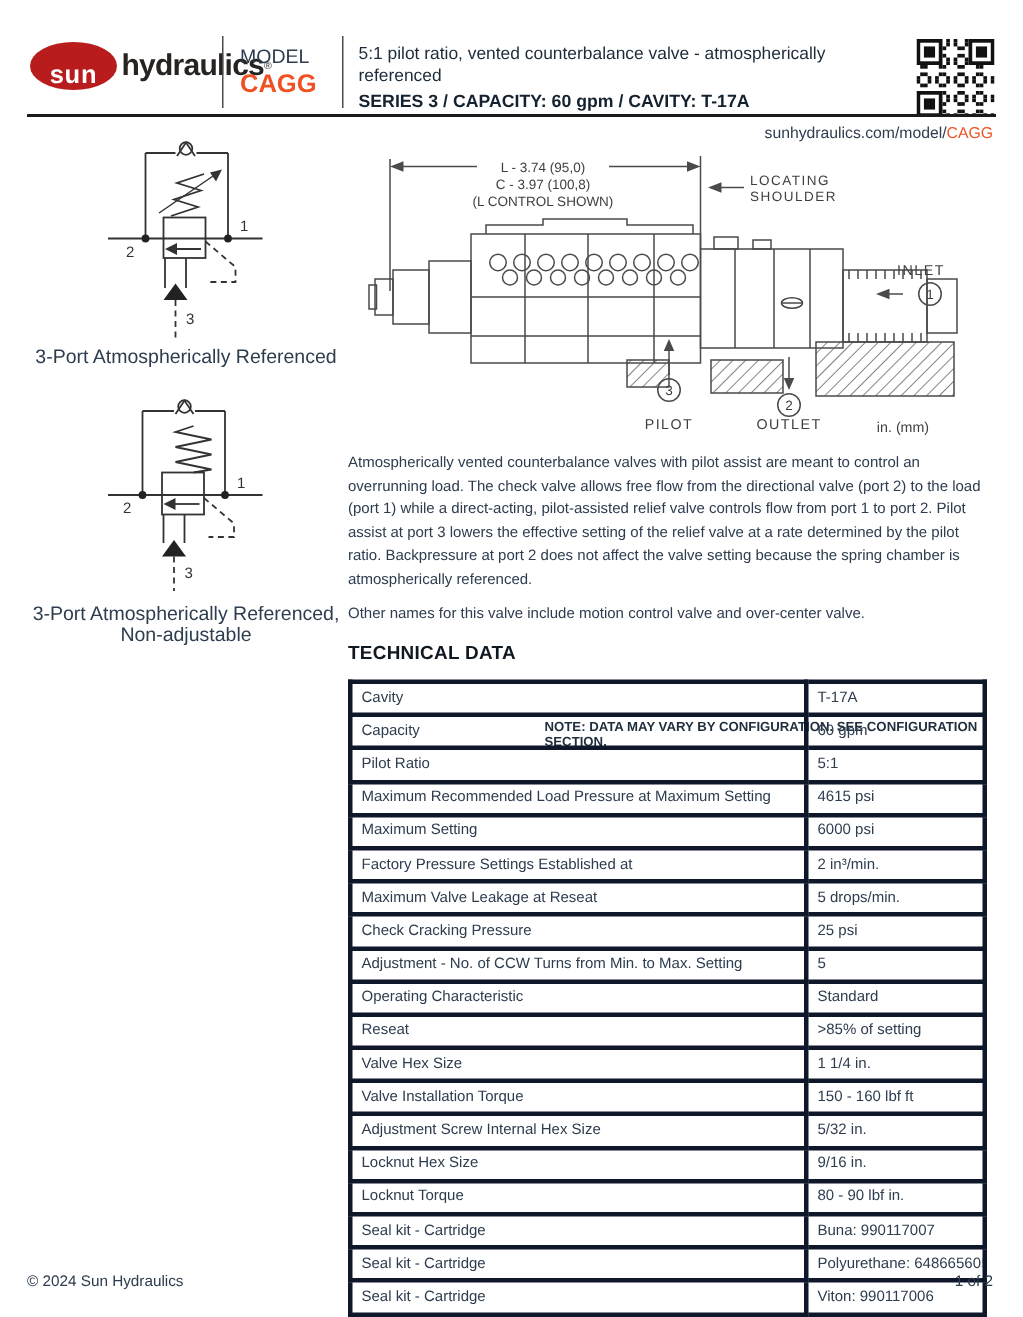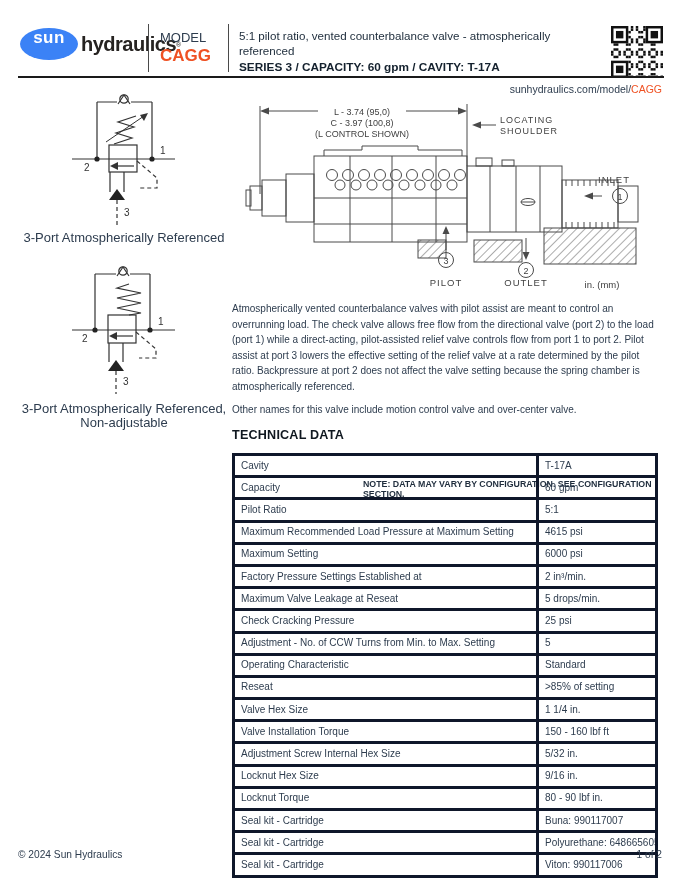--- a/index.html
+++ b/index.html
@@ -1,21 +1,21 @@
 <!DOCTYPE html>
 <html><head>
 <meta charset="utf-8">
 <style>
   html,body{margin:0;padding:0;background:#fff;}
   #page{position:relative;width:682px;height:878px;background:#ffffff;
         font-family:"Liberation Sans","DejaVu Sans",sans-serif;color:#2d3c4e;overflow:hidden;}
   .abs{position:absolute;}
   
-  .logo-oval{display:inline-flex;align-items:flex-start;justify-content:center;width:58px;height:32px;
-             background:#3b82f6;border-radius:50%;color:#fff;font-weight:bold;font-size:17px;letter-spacing:.5px;}
+  .logo-oval{display:inline-flex;align-items:flex-end;justify-content:center;width:58px;height:32px;
+             background:#b91c1c;border-radius:50%;color:#fff;font-weight:bold;font-size:17px;letter-spacing:.5px;}
   .logo-text{font-size:20px;font-weight:bold;color:#262321;letter-spacing:-.5px;margin-left:3px;}
   .logo-reg{font-size:7px;color:#262321;vertical-align:top;}
   .vdiv{width:1px;background:#4a4a4a;}
   .model-label{font-size:13px;color:#2d3c4e;}
   .model-value{font-size:17px;font-weight:bold;color:#ef5123;}
   .title{font-size:11.6px;line-height:14.5px;color:#1c2b3a;}
   .subtitle{font-size:11.8px;font-weight:bold;color:#14212e;}
   .hrule{height:2px;background:#1a1a1a;}
   .url{font-size:10.5px;color:#2d3c4e;text-align:right;}
   .url .model{color:#ef5123;}

